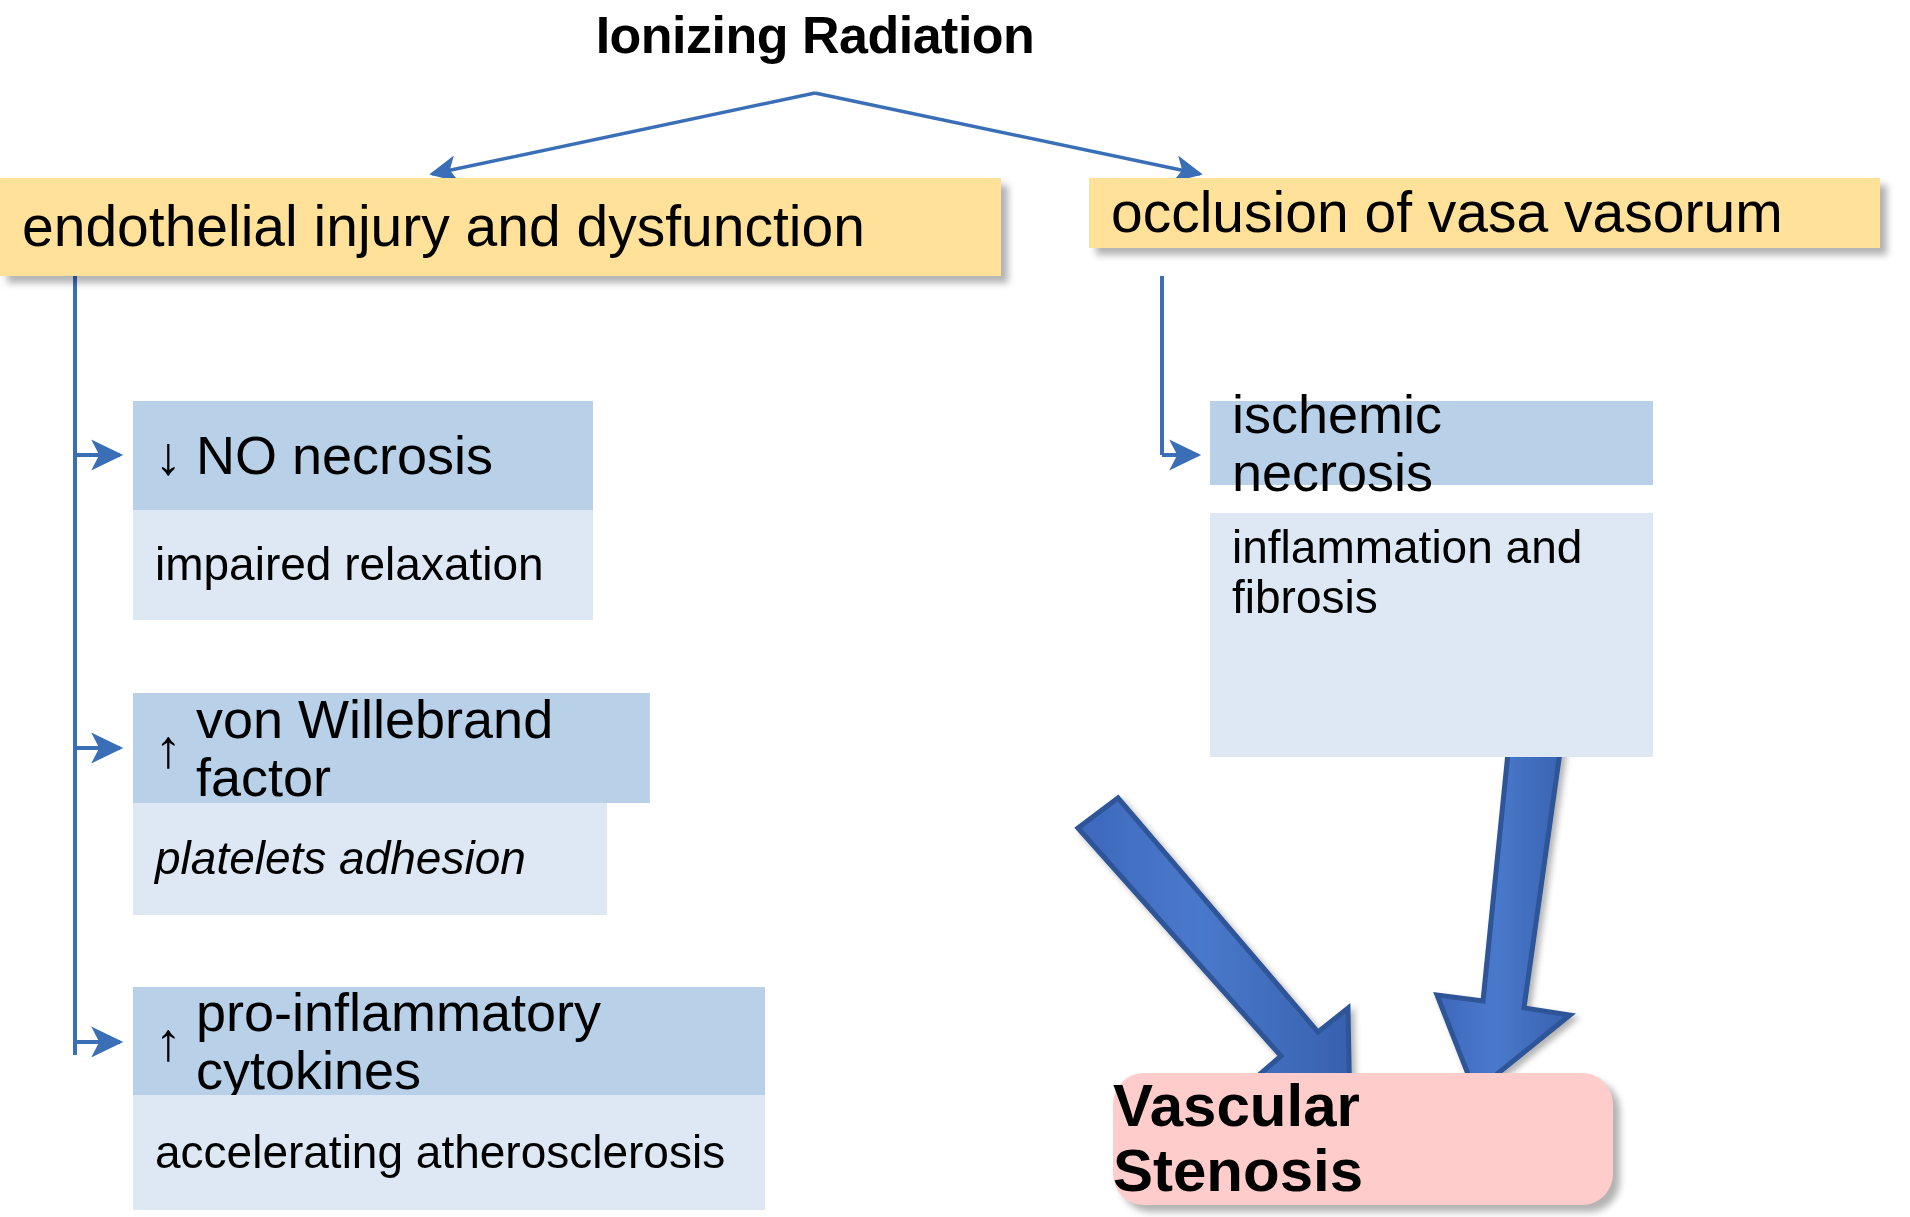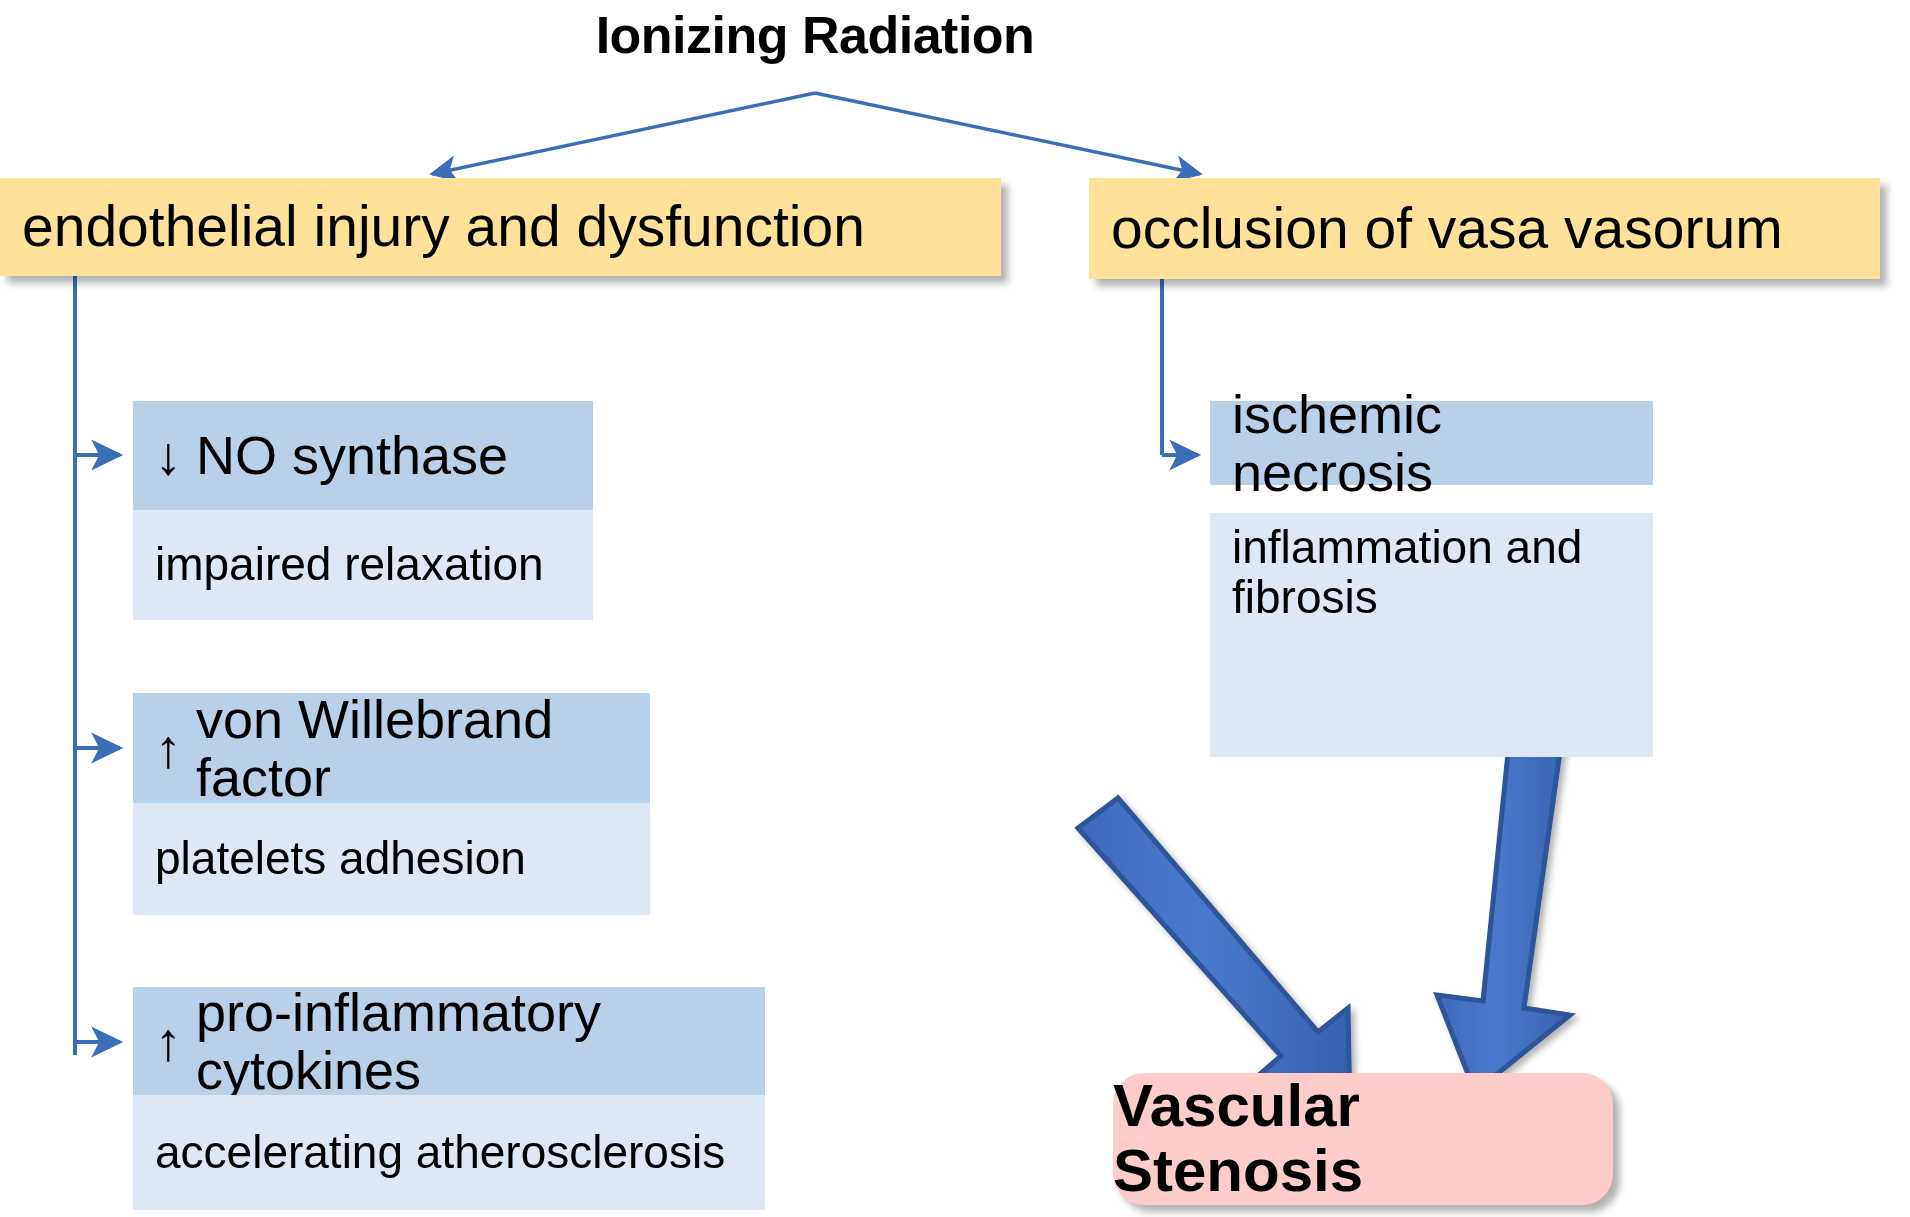--- a/index.html
+++ b/index.html
@@ -118,33 +118,33 @@
 
     <g filter="url(#softshadow)">
       <path d="M1510,733 L1562,738 L1524,1008 L1570,1015 L1475,1092 L1437,995 L1483,1001 Z" fill="url(#thickGrad)" stroke="#2E5597" stroke-width="5" stroke-linejoin="miter"></path>
     </g>
   </svg>
 
   <div class="node title-node" style="left:505px; top:0px; width:620px; height:70px;">Ionizing Radiation</div>
 
   <div class="node yellow-box" style="left:0px; top:178px; width:1001px; height:98px;">endothelial injury and dysfunction</div>
 
-  <div class="node yellow-box" style="left:1089px; top:178px; width:791px; height:101px;">occlusion of vasa vasorum</div>
+  <div class="node yellow-box" style="left:1089px; top:178px; width:791px; height:70px;">occlusion of vasa vasorum</div>
 
   <div class="node blue-dark" style="left:133px; top:401px; width:460px; height:109px;">
     <span class="arrow-glyph">↓</span>
-      <span>NO synthase</span>
+      <span>NO necrosis</span>
   </div>
   <div class="node blue-light" style="left:133px; top:510px; width:460px; height:110px;">impaired relaxation</div>
 
   <div class="node blue-dark" style="left:133px; top:693px; width:517px; height:110px;">
     <span class="arrow-glyph">↑</span>
       <span>von Willebrand factor</span>
   </div>
-  <div class="node blue-light" style="left:133px; top:803px; width:517px; height:112px;">platelets adhesion</div>
+  <div class="node blue-light" style="left:133px; top:803px; width:474px; height:112px;font-style:italic;">platelets adhesion</div>
 
   <div class="node blue-dark" style="left:133px; top:987px; width:632px; height:108px;">
     <span class="arrow-glyph">↑</span>
       <span>pro-inflammatory cytokines</span>
   </div>
   <div class="node blue-light" style="left:133px; top:1095px; width:632px; height:115px;">accelerating atherosclerosis</div>
 
   <div class="node blue-dark" style="left:1210px; top:401px; width:443px; height:84px;">ischemic necrosis</div>
   <div class="node blue-light wrap-text" style="left:1210px; top:513px; width:443px; height:244px;">inflammation and fibrosis</div>
 

